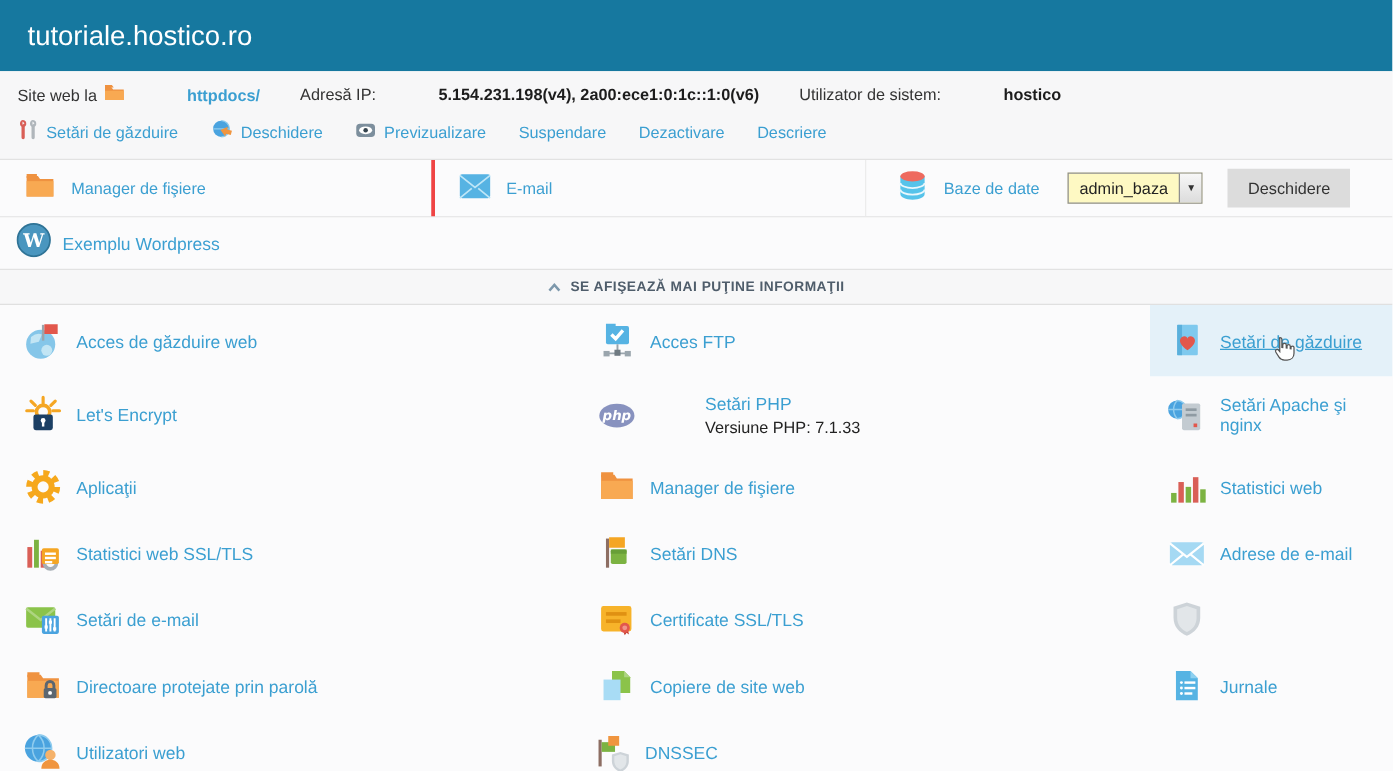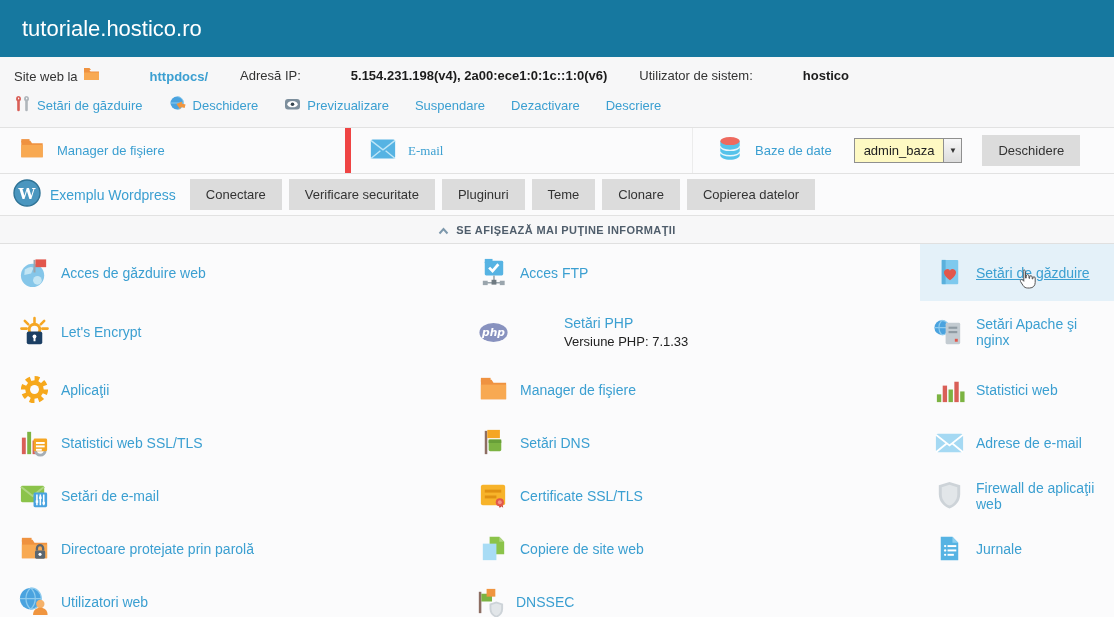--- a/index.html
+++ b/index.html
@@ -13,21 +13,21 @@
   .info-row { display:flex; align-items:center; padding:10px 14px 4px 14px; font-size:13px; color:#333; }
   .info-group { display:flex; align-items:flex-end; gap:5px; margin-right:32px; white-space:nowrap; }
   .bold { font-weight:bold; color:#1c1c1c;margin-left:45px; }
   a.link { color:#3b9fd1; text-decoration:none; cursor:pointer; }
   .actions-row { display:flex; align-items:center; gap:26px; padding:7px 14px 12px 14px; font-size:13px; }
   .action { display:flex; align-items:center; gap:6px; color:#3b9fd1; cursor:pointer; }
 
   .tools-row { display:flex; align-items:stretch; height:46px; background:#fbfbfc; border-bottom:1px solid #e2e2e2; }
   .tool-col { display:flex; align-items:center; gap:10px; padding-left:17px; font-size:13px; }
   .tc1 { width:345px; }
-  .tc2 { width:347px; border-left:6px solid #ef4444;font-family:Liberation Serif, serif; }
+  .tc2 { width:347px; border-left:3px solid #ef4444; }
   .tc3 { flex:1; border-left:1px solid #ececec; padding-left:22px; }
 
   .fake-select { display:flex; align-items:stretch; height:25px; border:1px solid #8f8f8f; background:#fef9c3; margin-left:12px; cursor:pointer; }
   .fake-select .val { display:flex; align-items:center; padding:0 9px; min-width:74px; font-size:13px; color:#222; }
   .fake-select .dd { width:18px; border-left:1px solid #8f8f8f; background:linear-gradient(#f7f7f7,#dcdcdc); display:flex; align-items:center; justify-content:center; font-size:8px; color:#333; }
   .btn-gray { background:#dcdcdc; border:none; padding:8px 16px; font-size:13px; color:#333; font-family:"Liberation Sans",sans-serif; cursor:pointer; white-space:nowrap; }
 
   .wp-row { display:flex; align-items:center; height:42px; background:#fbfbfc; border-bottom:1px solid #e2e2e2; padding-left:13px; }
   .wp-name { font-size:14px; margin:0 14px 0 9px; }
   .wp-buttons { display:flex; gap:7px; }
@@ -143,28 +143,20 @@
   </div>
 </div>
 
 <div class="wp-row">
   <span><svg width="28" height="28" viewBox="0 0 28 28">
         <circle cx="14" cy="14" r="13" fill="#4a96bf"></circle>
         <circle cx="14" cy="14" r="13" fill="none" stroke="#2f7396" stroke-width="1.4"></circle>
         <text x="14" y="19.5" text-anchor="middle" font-family="DejaVu Serif, serif" font-size="15" font-weight="bold" fill="#fff">W</text>
       </svg></span>
   <a class="link wp-name">Exemplu Wordpress</a>
-  <div class="wp-buttons">
-    <button class="btn-gray">Conectare</button>
-    <button class="btn-gray">Verificare securitate</button>
-    <button class="btn-gray">Pluginuri</button>
-    <button class="btn-gray">Teme</button>
-    <button class="btn-gray">Clonare</button>
-    <button class="btn-gray">Copierea datelor</button>
-  </div>
 </div>
 
 <div class="collapse-bar">
   <span><svg width="11" height="8" viewBox="0 0 11 8">
         <path d="M1.5 6.5 L5.5 2 L9.5 6.5" stroke="#7d98ac" stroke-width="2" fill="none"></path>
       </svg></span>
   <span class="txt">SE AFIŞEAZĂ MAI PUŢINE INFORMAŢII</span>
 </div>
 
 <div class="grid">
@@ -314,21 +306,20 @@
           <circle cx="23.5" cy="24" r="4.2" fill="#e2574c"></circle>
           <circle cx="23.5" cy="24" r="2" fill="#f1948a"></circle>
         </svg></span>
     <a class="lbl">Certificate SSL/TLS</a>
   </div>
   <div class="cell c3">
     <span class="gi"><svg width="33" height="33" viewBox="0 0 34 34">
           <path d="M17 3 l11 3.5 v9 c0 7.5-4.5 12.5-11 15 C10.5 28 6 23 6 15.5 v-9 z" fill="#cdd3d8"></path>
           <path d="M17 6 l8 2.6 v7 c0 5.8-3.4 9.8-8 11.8 -4.6-2-8-6-8-11.8 v-7 z" fill="#e2e6e9"></path>
         </svg></span>
-    <a class="lbl">Firewall de aplicaţii web</a>
   </div>
 
   <div class="cell">
     <span class="gi"><svg width="33" height="33" viewBox="0 0 34 34">
           <path d="M4 8 h11 l2 3 h13 v16 H4 z" fill="#ef9240"></path>
           <path d="M4 6 h10 v4 H4 z" fill="#ef9240"></path>
           <rect x="4" y="13" width="26" height="14" fill="#f8a952"></rect>
           <path d="M19.5 19 v-2.2 a3.2 3.2 0 0 1 6.4 0 V19" stroke="#5b6670" stroke-width="2.4" fill="none"></path>
           <rect x="17.5" y="19" width="10.5" height="8.5" rx="1.5" fill="#5b6670"></rect>
           <circle cx="22.7" cy="23" r="1.6" fill="#fff"></circle>

